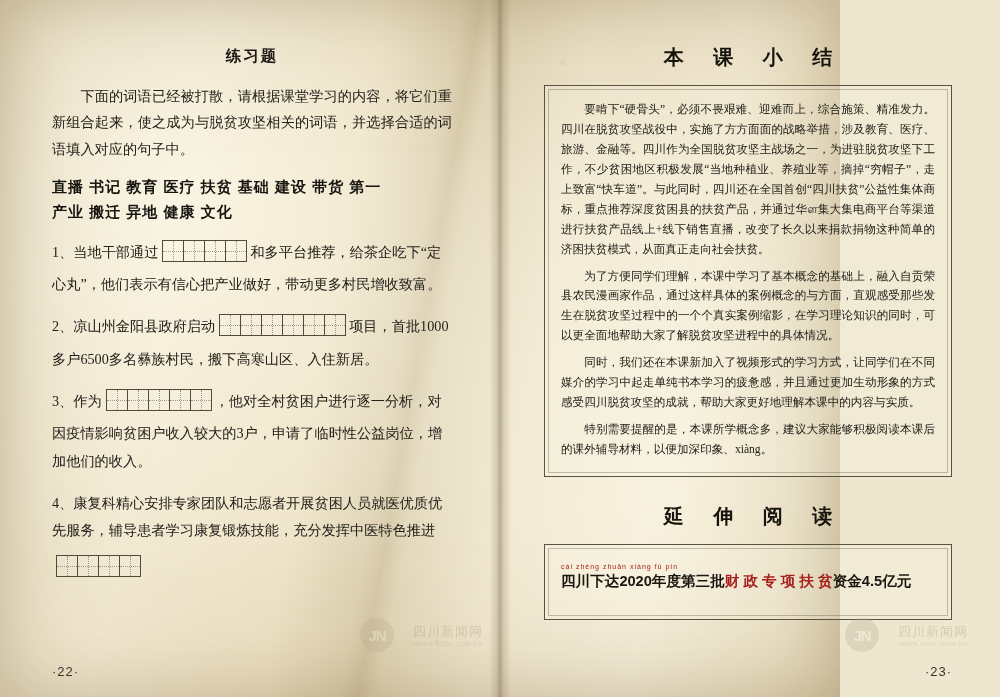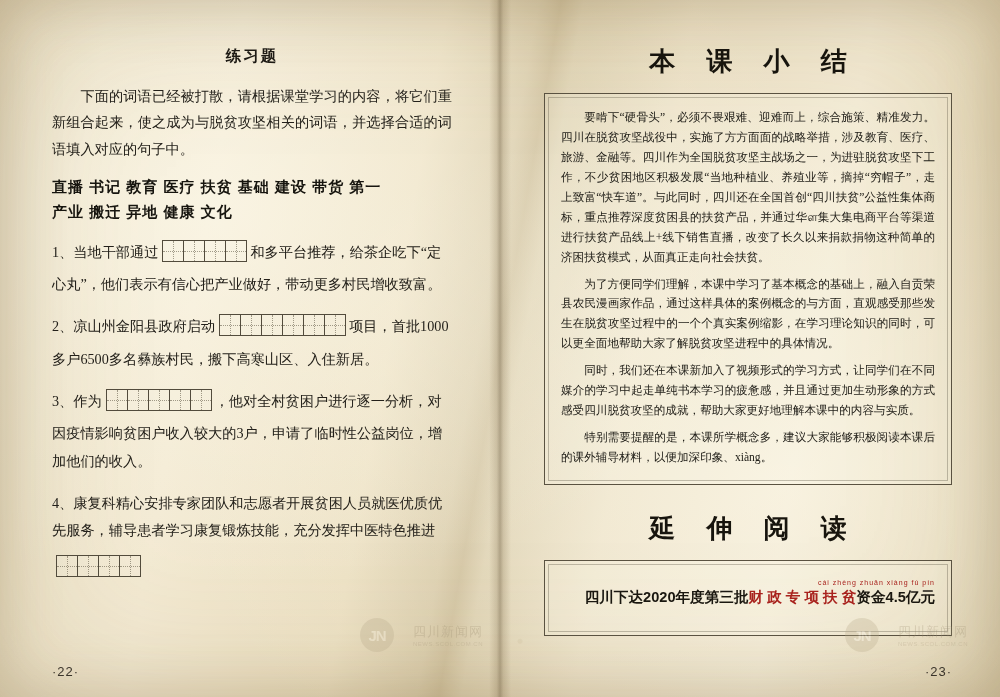--- a/index.html
+++ b/index.html
@@ -9,21 +9,21 @@
   body {
     width: 1000px;
     height: 697px;
     overflow: hidden;
     font-family: "Liberation Serif", "DejaVu Serif", serif;
     background: #efe6d0;
   }
 
   #book {
     position: relative;
-    width: 1000px;
+    width: 840px;
     height: 697px;
     background:
       radial-gradient(ellipse at 22% 30%, rgba(255,252,240,0.55) 0%, rgba(255,250,235,0.0) 55%),
       radial-gradient(ellipse at 78% 70%, rgba(255,252,240,0.45) 0%, rgba(255,250,235,0.0) 55%),
       linear-gradient(100deg, #e2d6b8 0%, #efe6cd 10%, #f3ead3 22%, #ece0c2 40%,
                       #d9cba9 48%, #cdbd98 50%, #dccfae 52%, #ece1c6 62%,
                       #f2e9d2 78%, #e8dcbd 92%, #dacdab 100%);
   }
 
   
@@ -139,21 +139,21 @@
     color: #3a342a;
     font-family: "Liberation Sans", sans-serif;
     letter-spacing: 1px;
   }
   .folio.left  { left: 52px; }
   .folio.right { right: 48px; }
 
   
   .sec-title {
     text-align: center;
-    font-size: 26px;
+    font-size: 20px;
     font-weight: bold;
     color: #17140d;
     letter-spacing: 12px;
     font-family: "Liberation Sans", sans-serif;
     margin: 16px 0 14px 0;
     text-indent: 12px;
   }
   .framed {
     border: 1px solid #5a5241;
     padding: 14px 16px 16px 16px;
@@ -186,21 +186,21 @@
     margin-top: 2px;
   }
   .ext-box::after {
     content: "";
     position: absolute;
     left: 3px; right: 3px; top: 3px; bottom: 3px;
     border: 1px solid rgba(90,82,65,0.35);
     pointer-events: none;
   }
   .news-head {
-    text-align: right;
+    text-align: left;
     font-size: 14.6px;
     font-weight: bold;
     color: #1a1710;
     font-family: "Liberation Sans", sans-serif;
     margin: 2px 0 10px 0;
     line-height: 1.5;
     position: relative;
   }
   .news-head .hl {
     color: #a8221d;

